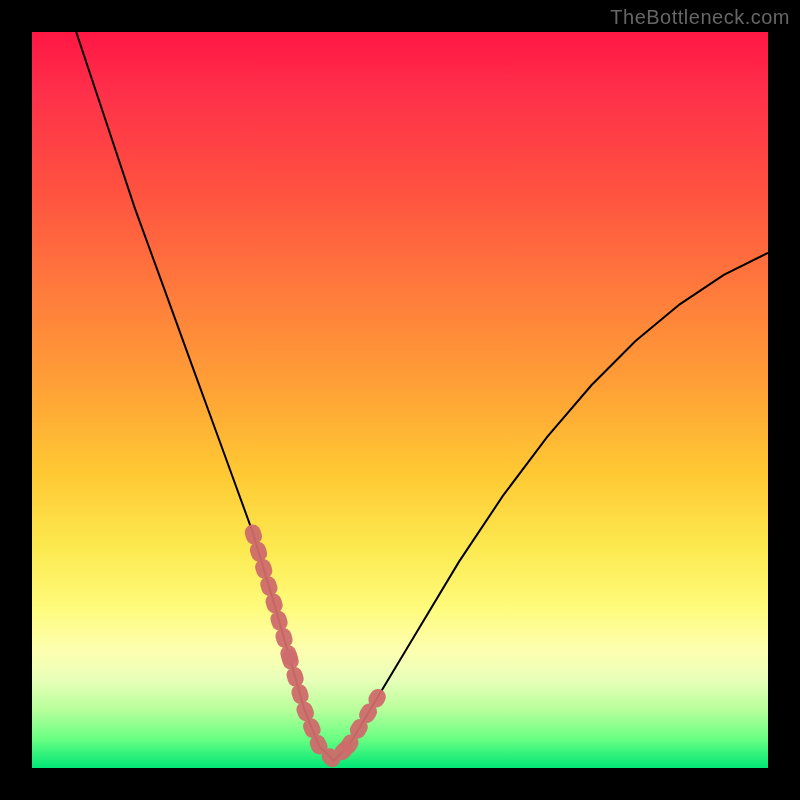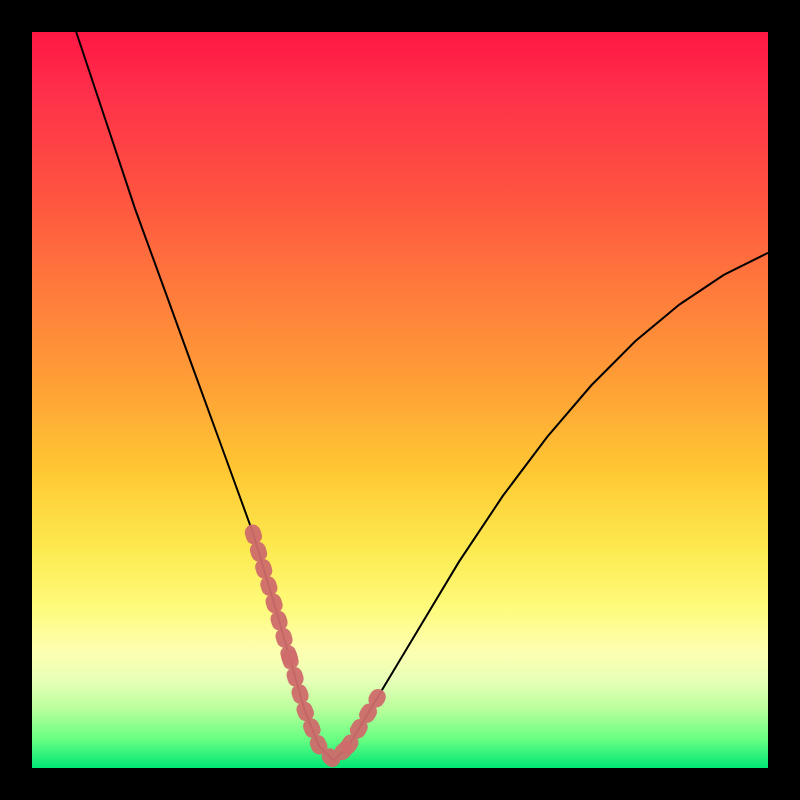--- a/index.html
+++ b/index.html
@@ -71,13 +71,14 @@
       <g>
         <path id="curve-path" d="M44.2 0.0 L73.6 88.3 L103.0 176.6 L132.5 257.6 L161.9 338.6 L191.4 419.5 L220.8 500.5 L242.9 574.1 L257.6 625.6 L272.3 677.1 L287.0 713.9 L301.8 728.6 L316.5 713.9 L338.6 677.1 L382.7 603.5 L426.9 529.9 L471.0 463.7 L515.2 404.8 L559.4 353.3 L603.5 309.1 L647.7 272.3 L691.8 242.9 L736.0 220.8" fill="none" stroke="#000000" stroke-width="2"></path>
       </g>
       <g id="highlights">
           <path d="M220.8 500.5 L223.9 510.7 L226.9 520.9 L230.0 531.1 L233.1 541.4 L236.1 551.6 L239.2 561.8 L242.3 572.0 L245.3 582.7 L248.4 593.4 L251.5 604.1 L254.5 614.9 L257.6 625.6" fill="none" stroke="#cf6b6b" stroke-width="16" stroke-linecap="round" stroke-linejoin="round" stroke-dasharray="4 14" opacity="0.95"></path>
           <path d="M257.6 625.6 L262.5 642.8 L267.4 659.9 L272.3 677.1 L277.2 689.4 L282.1 701.7 L287.0 713.9 L291.9 718.8 L296.9 723.7 L301.8 728.6 L306.7 723.7 L311.6 718.8 L316.5 713.9" fill="none" stroke="#cf6b6b" stroke-width="16" stroke-linecap="round" stroke-linejoin="round" stroke-dasharray="4 14" opacity="0.95"></path>
           <path d="M316.5 713.9 L318.9 709.8 L321.4 705.7 L323.8 701.7 L326.3 697.6 L328.7 693.5 L331.2 689.4 L333.7 685.3 L336.1 681.2 L338.6 677.1 L341.0 673.0 L343.5 668.9 L345.9 664.9" fill="none" stroke="#cf6b6b" stroke-width="16" stroke-linecap="round" stroke-linejoin="round" stroke-dasharray="4 14" opacity="0.95"></path>
         </g>
     </svg>
   </div>
+  <div class="watermark">TheBottleneck.com</div>
 </div>
 
 </body></html>

